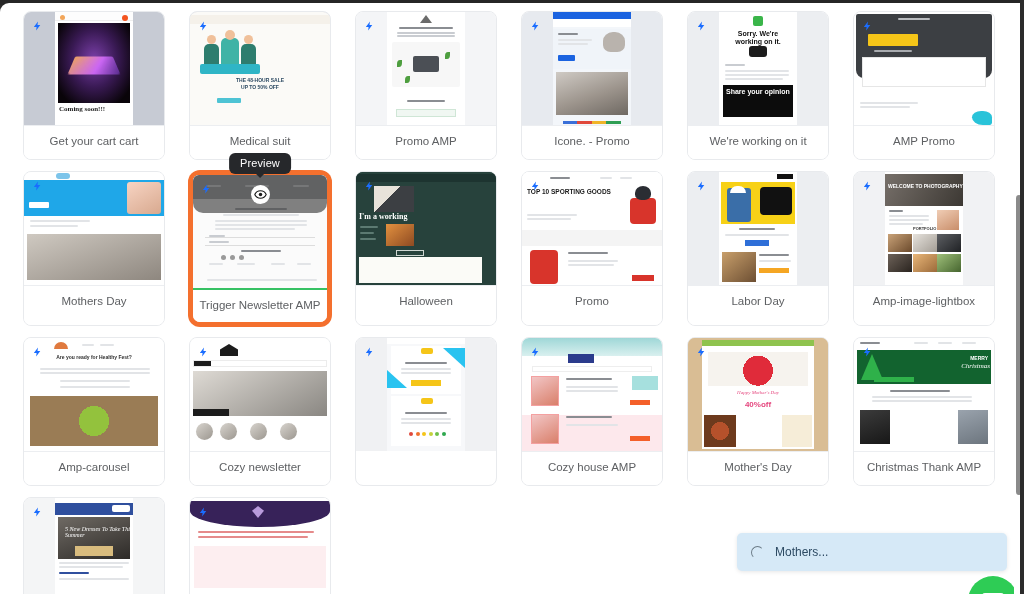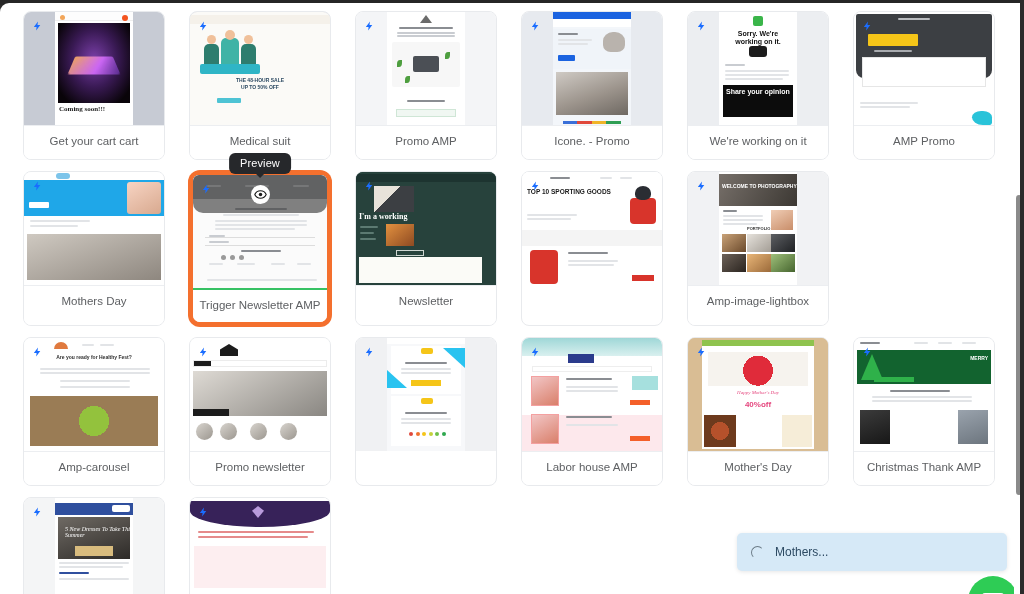--- a/index.html
+++ b/index.html
@@ -365,21 +365,21 @@
                background: radial-gradient(circle at 50% 50%, #b5512b 0 40%, #6d3a1d 40% 100%); }
   .a17 .cream { position:absolute; right:2px; bottom:2px; width:30px; height:32px; background:#f6edd8; }
 
   
   .a18 { background:#ffffff; }
   .a18 .grn { position:absolute; left:3px; top:12px; right:3px; height:34px; background:#12632f; }
   .a18 .tree { position:absolute; left:7px; top:16px; width:22px; height:26px; background:#2fb14a;
                clip-path: polygon(50% 0,100% 100%,0 100%); }
   .a18 .merry { position:absolute; right:6px; top:17px; color:#ffffff; font-weight:bold; font-size:5px; }
   .a18 .xm { position:absolute; right:4px; top:24px; color:#ffffff; font-style:italic; font-size:7px;
-             font-family:"Liberation Serif", serif;margin-top:40px; }
+             font-family:"Liberation Serif", serif; }
   .a18 .gbtn { position:absolute; left:20px; top:39px; width:40px; height:5px; background:#2fb14a; }
   .a18 .dress { position:absolute; top:72px; width:30px; height:34px; }
   .a18 .d1 { left:6px; background: linear-gradient(160deg,#3b3b3b,#171717); }
   .a18 .d2 { right:6px; background: linear-gradient(160deg,#9aa3ad,#6c757e); }
 
   
   .a19 { background:#ffffff; }
   .a19 .blue { position:absolute; left:0; top:5px; right:0; height:12px; background:#2f4f9e; }
   .a19 .btn { position:absolute; right:3px; top:7px; width:18px; height:7px; background:#ffffff; border-radius:2px; }
   .a19 .hero { position:absolute; left:3px; top:19px; right:3px; height:42px;
@@ -626,21 +626,21 @@
             <div class="photo"></div>
             <div class="ttl">I'm a working</div>
             <div class="img2"></div>
             <span class="tline" style="left:4px;top:54px;width:18px;background:#5c7a72"></span>
             <span class="tline" style="left:4px;top:60px;width:14px;background:#5c7a72"></span>
             <span class="tline" style="left:4px;top:66px;width:16px;background:#5c7a72"></span>
             <div class="btn"></div>
             <div class="wcard"></div>
           </div>
         </div>
-        <div class="tpl-label">Newsletter</div>
+        <div class="tpl-label">Halloween</div>
       </div>
 
       <div class="tpl-card">
         <div class="thumb-wrap" style="background:#ffffff">
           <span class="bolt-badge">
             <svg viewBox="0 0 24 24">
                 <path d="M13 2L4 14h6l-1 8 9-12h-6z" fill="#1a6dff"></path>
               </svg>
           </span>
           <div class="thumb-art wide a10">
@@ -655,22 +655,47 @@
             <span class="tline lt" style="left:5px;top:42px;width:50px"></span>
             <span class="tline lt" style="left:5px;top:46px;width:44px"></span>
             <div class="greybar"></div>
             <div class="player2" style="background:#d8342b;border-radius:4px"></div>
             <span class="tline dk" style="left:46px;top:80px;width:40px;height:2px"></span>
             <span class="tline lt" style="left:46px;top:88px;width:50px"></span>
             <span class="tline lt" style="left:46px;top:92px;width:46px"></span>
             <div class="redbtn"></div>
           </div>
         </div>
-      </div>
-
+        <div class="tpl-label">Promo</div>
+      </div>
+
+      <div class="tpl-card">
+        <div class="thumb-wrap" style="background:#eceef1">
+          <span class="bolt-badge">
+            <svg viewBox="0 0 24 24">
+                <path d="M13 2L4 14h6l-1 8 9-12h-6z" fill="#1a6dff"></path>
+              </svg>
+          </span>
+          <div class="thumb-art a11">
+            <div class="topy"></div>
+            <div class="ybox"></div>
+            <div class="worker"></div>
+              <div class="hat"></div>
+            <div class="speech"></div>
+            <span class="tline dk" style="left:20px;top:56px;width:36px"></span>
+            <span class="tline lt" style="left:6px;top:62px;width:64px"></span>
+            <div class="bluebtn" style="left:26px;top:68px"></div>
+            <div class="img1"></div>
+            <span class="tline dk" style="left:40px;top:82px;width:30px"></span>
+            <span class="tline lt" style="left:40px;top:88px;width:32px"></span>
+            <div class="obar" style="left:40px;top:96px;width:30px"></div>
+          </div>
+        </div>
+        <div class="tpl-label">Labor Day</div>
+      </div>
 
       <div class="tpl-card">
         <div class="thumb-wrap" style="background:#f1f2f4">
           <span class="bolt-badge">
             <svg viewBox="0 0 24 24">
                 <path d="M13 2L4 14h6l-1 8 9-12h-6z" fill="#1a6dff"></path>
               </svg>
           </span>
           <div class="thumb-art a12">
             <div class="hero"></div>
@@ -730,21 +755,21 @@
             <div class="navbar"></div>
               <div class="navsel"></div>
             <div class="photo"></div>
             <div class="darkbar"></div>
             <div class="circ" style="left:6px"></div>
             <div class="circ" style="left:30px"></div>
             <div class="circ" style="left:60px"></div>
             <div class="circ" style="left:90px"></div>
           </div>
         </div>
-        <div class="tpl-label">Promo newsletter</div>
+        <div class="tpl-label">Cozy newsletter</div>
       </div>
 
       <div class="tpl-card">
         <div class="thumb-wrap" style="background:#f0f1f3">
           <span class="bolt-badge">
             <svg viewBox="0 0 24 24">
                 <path d="M13 2L4 14h6l-1 8 9-12h-6z" fill="#1a6dff"></path>
               </svg>
           </span>
           <div class="thumb-art a15">
@@ -791,21 +816,21 @@
             <span class="tline lt" style="left:44px;top:48px;width:52px"></span>
             <span class="tline lt" style="left:44px;top:52px;width:52px"></span>
             <div class="obtn" style="top:62px"></div>
             <div class="pink"></div>
             <div class="prod" style="top:76px"></div>
             <span class="tline dk" style="left:44px;top:78px;width:46px"></span>
             <span class="tline lt" style="left:44px;top:86px;width:52px"></span>
             <div class="obtn" style="top:98px"></div>
           </div>
         </div>
-        <div class="tpl-label">Labor house AMP</div>
+        <div class="tpl-label">Cozy house AMP</div>
       </div>
 
       <div class="tpl-card">
         <div class="thumb-wrap" style="background:#d9bd94">
           <span class="bolt-badge">
             <svg viewBox="0 0 24 24">
                 <path d="M13 2L4 14h6l-1 8 9-12h-6z" fill="#1a6dff"></path>
               </svg>
           </span>
           <div class="thumb-art wide a17">

